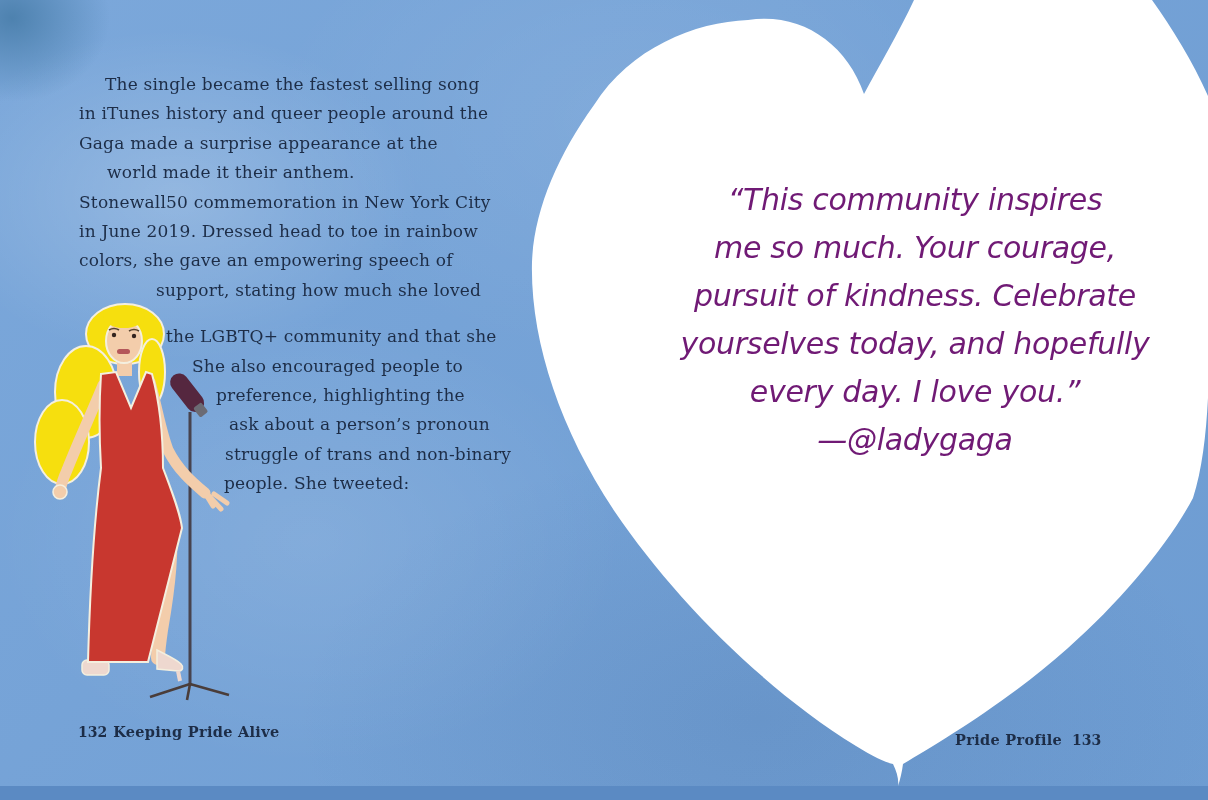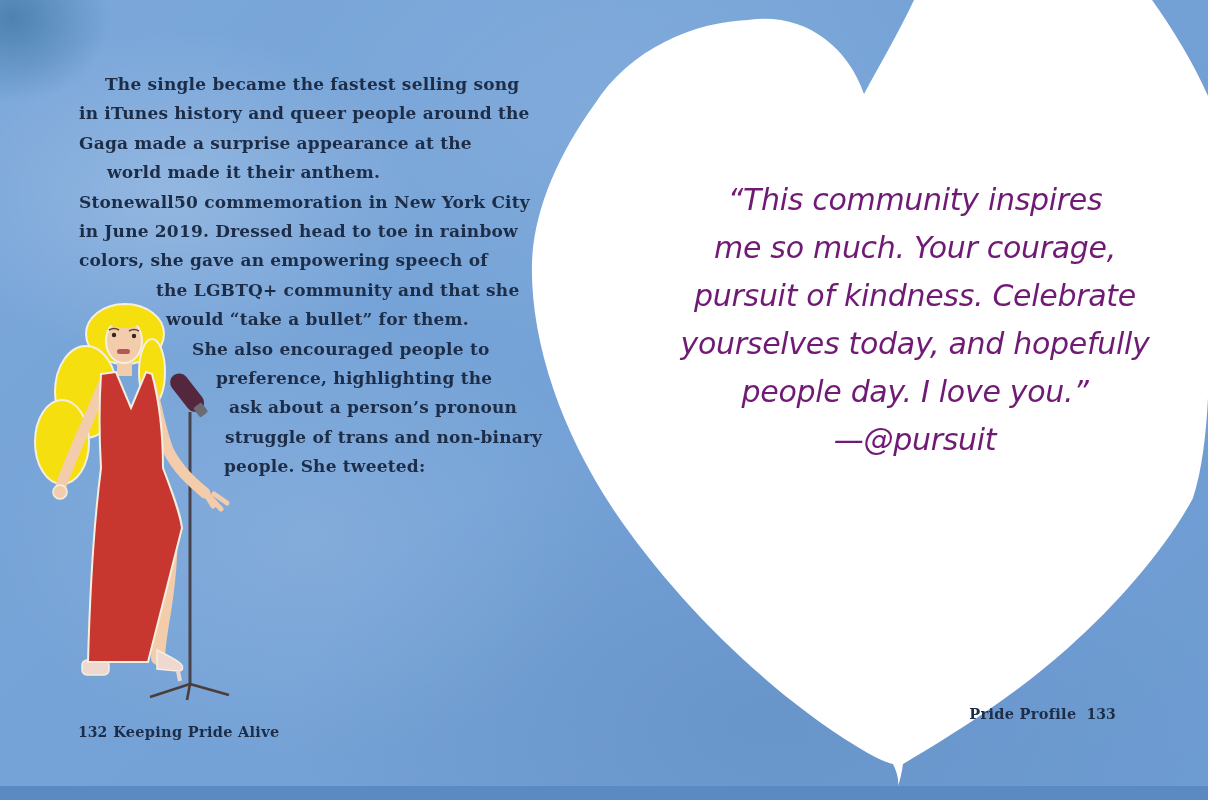--- a/index.html
+++ b/index.html
@@ -23,29 +23,29 @@
   }
   .bottom-strip{
     position:absolute;left:0;right:0;bottom:0;height:14px;
     background:#5b8ac3;
   }
   .heart-svg{position:absolute;inset:0;}
   
   .left-text{
     position:absolute;left:79px;top:70px;width:436px;
     color:#1d2d47;
-    font-size:17px;font-weight:bold;
+    font-size:17px;font-weight:normal;
     line-height:29.4px;
     letter-spacing:0.2px;
   }
   .body-line{white-space:nowrap;}
   .body-line:nth-child(1){margin-left:26px;}
   .body-line:nth-child(4){margin-left:28px;}
   .body-line:nth-child(8){margin-left:77px;}
-  .body-line:nth-child(9){margin-left:87px;}
+  .body-line:nth-child(9){margin-left:87px;margin-top:17px;}
   .body-line:nth-child(10){margin-left:113px;}
   .body-line:nth-child(11){margin-left:137px;}
   .body-line:nth-child(12){margin-left:150px;}
   .body-line:nth-child(13){margin-left:146px;}
   .body-line:nth-child(14){margin-left:145px;}
   .body-line:nth-child(15){margin-left:146px;}
   
   .quote{
     position:absolute;left:625px;top:176px;width:580px;
     text-align:center;
@@ -56,21 +56,21 @@
     line-height:48px;
     letter-spacing:-0.3px;
   }
   .quote-line{white-space:nowrap;}
   
   .footer{position:absolute;color:#1d2d47;font-weight:bold;white-space:nowrap;}
   .footer .num{font-size:14px;}
   .footer .sec{font-size:14.5px;letter-spacing:0.3px;}
   .footer-left{left:78px;top:722px;}
   .footer-left .sec{margin-left:6px;}
-  .footer-right{left:955px;top:704px;width:175px;text-align:center;}
+  .footer-right{left:955px;top:730px;width:175px;text-align:left;}
   .footer-right .sec{margin-right:10px;}
   .figure-svg{position:absolute;left:0;top:0;}
 </style>
 </head>
 <body>
 
 <div class="spread">
 
   <div class="texture"></div>
   <div class="bottom-strip"></div>
@@ -96,22 +96,22 @@
   </svg>
 
   <div class="left-text">
       <div class="body-line body-line-1">The single became the fastest selling song</div>
       <div class="body-line body-line-2">in iTunes history and queer people around the</div>
       <div class="body-line body-line-4">Gaga made a surprise appearance at the</div>
       <div class="body-line body-line-3">world made it their anthem.</div>
       <div class="body-line body-line-5">Stonewall50 commemoration in New York City</div>
       <div class="body-line body-line-6">in June 2019. Dressed head to toe in rainbow</div>
       <div class="body-line body-line-7">colors, she gave an empowering speech of</div>
+      <div class="body-line body-line-8">support, stating how much she loved</div>
       <div class="body-line body-line-9">the LGBTQ+ community and that she</div>
-      <div class="body-line body-line-10">would “take a bullet” for them.</div>
       <div class="body-line body-line-11">She also encouraged people to</div>
       <div class="body-line body-line-13">preference, highlighting the</div>
       <div class="body-line body-line-12">ask about a person’s pronoun</div>
       <div class="body-line body-line-14">struggle of trans and non-binary</div>
       <div class="body-line body-line-15">people. She tweeted:</div>
     </div>
 
   <svg class="figure-svg" width="300" height="720" viewBox="0 0 300 720" aria-hidden="true">
 
     <g>
@@ -160,22 +160,22 @@
                C 90 588 94 522 101 468
                C 99 434 99 404 101 374 Z"></path>
     </g>
   </svg>
 
   <div class="quote">
       <div class="quote-line quote-line-1">“This community inspires</div>
       <div class="quote-line quote-line-2">me so much. Your courage,</div>
       <div class="quote-line quote-line-4">pursuit of kindness. Celebrate</div>
       <div class="quote-line quote-line-5">yourselves today, and hopefully</div>
-      <div class="quote-line quote-line-6">people day. I love you.”</div>
-      <div class="quote-line quote-line-7">—@pursuit</div>
+      <div class="quote-line quote-line-6">every day. I love you.”</div>
+      <div class="quote-line quote-line-7">—@ladygaga</div>
     </div>
 
   <div class="footer footer-left">
     <span class="num">132</span><span class="sec">Keeping Pride Alive</span>
   </div>
   <div class="footer footer-right">
     <span class="sec">Pride Profile</span><span class="num">133</span>
   </div>
 
 </div>

